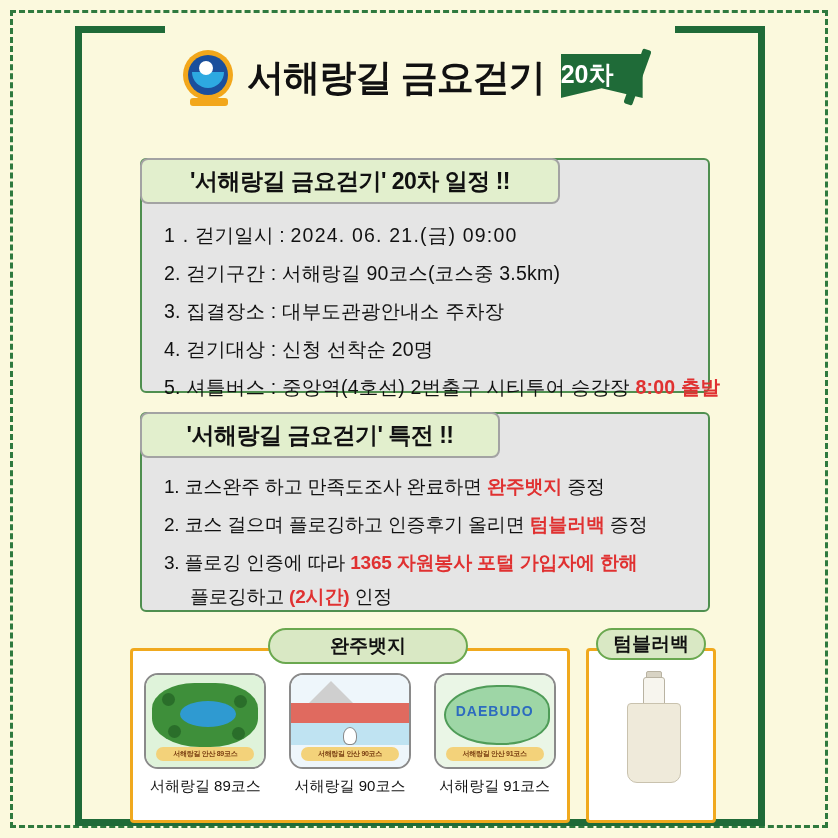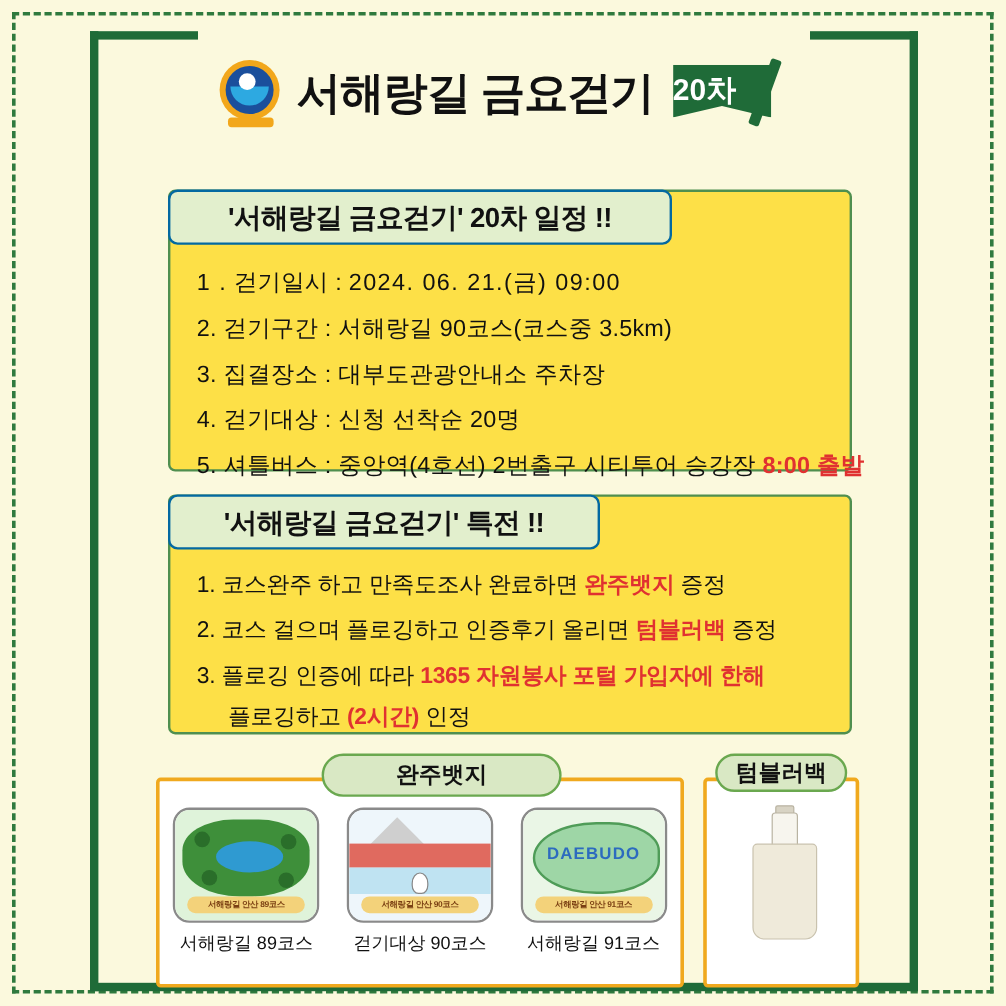--- a/index.html
+++ b/index.html
@@ -151,29 +151,29 @@
     left: 72px; top: -4px;
     width: 9px; height: 58px;
     background: #1f6b38;
     transform: rotate(20deg);
     border-radius: 2px;
   }
 
   
   .panel {
     position: absolute;
-    background: #fde047;
+    background: #e5e5e5;
     border: 2px solid #4f8f4f;
     border-radius: 6px;
     box-sizing: border-box;
   }
   .panel-title {
     position: absolute;
     background: #e2efcd;
-    border: 2px solid #0369a1;
+    border: 2px solid #a3a3a3;
     border-radius: 8px;
     box-sizing: border-box;
     display: flex;
     align-items: center;
     justify-content: center;
     font-size: 23px;
     font-weight: bold;
     color: #111;
     letter-spacing: -0.5px;
   }
@@ -437,21 +437,21 @@
 
     <div class="badge-item">
       <div class="badge-art art90">
         <div class="sky"></div>
         <div class="mtn"></div>
         <div class="band-red"></div>
         <div class="band-sea"></div>
         <div class="bird-silhouette"></div>
         <div class="ribbon">서해랑길 안산 90코스</div>
       </div>
-      <div class="badge-caption">걷기대상 90코스</div>
+      <div class="badge-caption">서해랑길 90코스</div>
     </div>
 
     <div class="badge-item">
       <div class="badge-art art91">
         <div class="sky"></div>
         <div class="isle"></div>
         <div class="word">DAEBUDO</div>
         <div class="ribbon">서해랑길 안산 91코스</div>
       </div>
       <div class="badge-caption">서해랑길 91코스</div>

